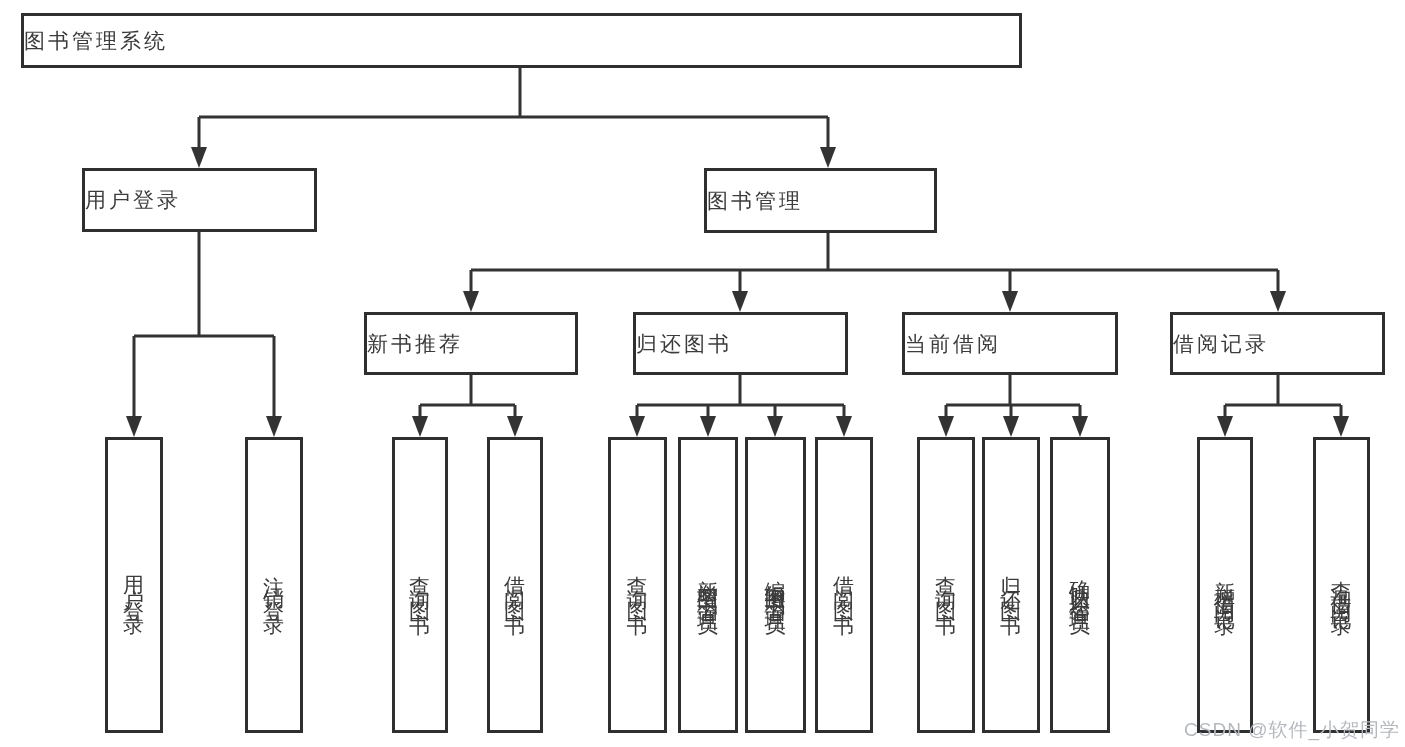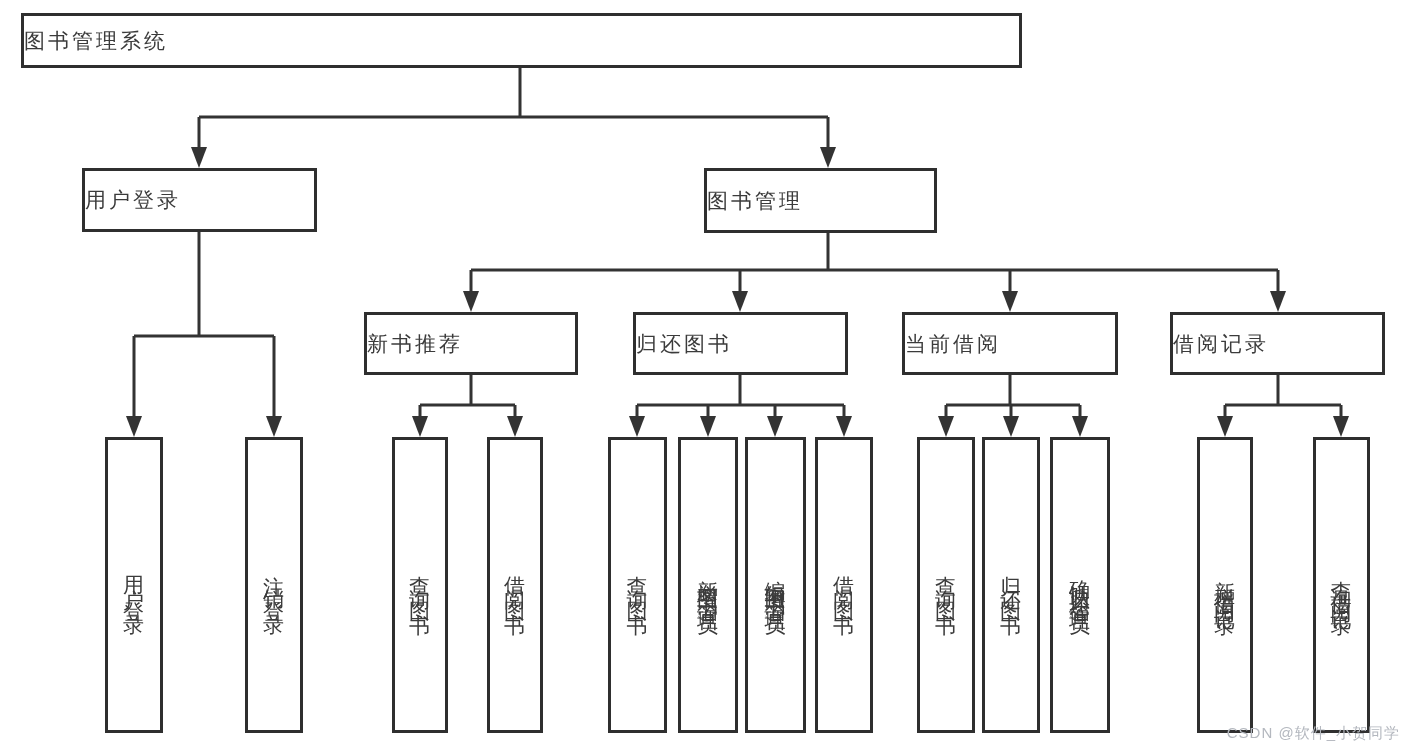--- a/index.html
+++ b/index.html
@@ -41,21 +41,21 @@
     writing-mode:vertical-rl;
     text-orientation:mixed;
     line-height:1;
   }
   .sp4 span{letter-spacing:13px;}
   .sp6 span{letter-spacing:7px;}
   .splong span{letter-spacing:5px;}
   .watermark{
     position:absolute;right:5px;bottom:4px;
     color:var(--watermark);
-    font-size:15px;letter-spacing:1px;
+    font-size:19px;letter-spacing:1px;
     white-space:nowrap;
     text-align:center;
   }
 </style>
 </head>
 <body>
 
 <div class="stage">
 
   <svg class="wires" viewBox="0 0 1405 747" aria-hidden="true">

